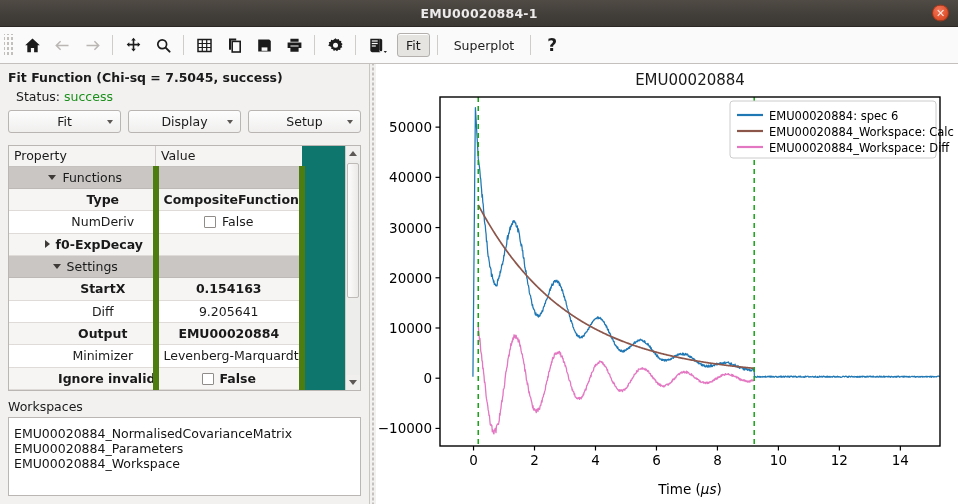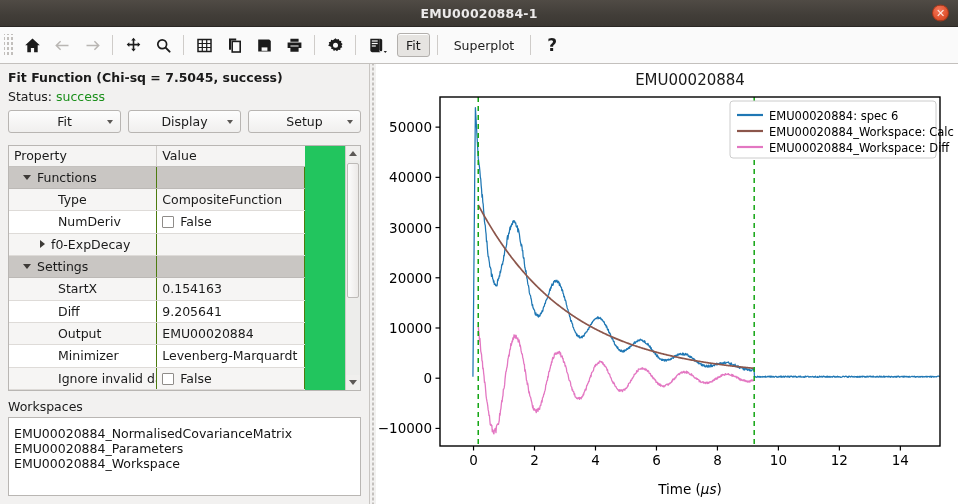--- a/index.html
+++ b/index.html
@@ -61,54 +61,55 @@
   
   .main{ flex:1 1 auto; display:flex; min-height:0; }
 
   
   .left{
     width:370px; flex:0 0 370px; background:#f2f1f0;
     border-right:1px solid #c9c6c3; display:flex; flex-direction:column;
     padding:0; min-height:0;
   }
   .fitfn-title{ font-size:12.5px; padding:6px 8px 2px 8px; color:#1a1a1a;font-weight:bold; }
-  .status-line{ font-size:12.5px; padding:2px 8px 4px 8px; }
+  .status-line{ font-size:12.5px; padding:2px 8px 4px 8px;margin-left:8px; }
   .status-ok{ color:#1a8f1a; }
   .btnrow{ display:flex; gap:7px; padding:2px 8px 6px 8px; }
   .dropbtn{
     flex:1 1 0; height:23px; position:relative;
     background:linear-gradient(180deg,#fdfdfd 0%,#f0efee 100%);
     border:1px solid #b8b5b2; border-radius:3px;
     display:flex; align-items:center; justify-content:center;
     font-size:12.5px; cursor:pointer; color:#1a1a1a;
   }
   .dropbtn .dcaret{
     position:absolute; right:7px; top:50%; margin-top:-2px;
     width:0;height:0;border-left:3.5px solid transparent;border-right:3.5px solid transparent;
     border-top:4px solid #5b5855;
   }
 
   
   .table-wrap{
-    margin:6px 8px 0 8px; border:1px solid #b9b6b3; background:#22c55e;
+    margin:6px 8px 0 8px; border:1px solid #b9b6b3; background:#0f766e;
     flex:0 0 246px; display:flex; overflow:hidden; position:relative;gap:40px;
   }
   table.props{ border-collapse:collapse; width:337px; table-layout:fixed; font-size:12.5px; }
   table.props th{
     background:#f5f4f3; border-right:1px solid #cfcccа; border-right:1px solid #cfccc9;
     border-bottom:1px solid #c4c1be;
     text-align:left; font-weight:normal; padding:2px 5px; height:20px; color:#1a1a1a;
   }
   table.props td{
-    border-right:1px solid #4d7c0f; border-bottom:1px solid #dedbd8;
+    border-right:6px solid #4d7c0f; border-bottom:1px solid #dedbd8;
     padding:1px 5px; height:19px; vertical-align:middle; overflow:hidden;
     white-space:nowrap;
+    text-align:center;
   }
   tr.group td{ background:#c9c6c3; border-bottom:1px solid #bcb9b6; }
-  tr.alt td{ background:#f6f5f4; }
+  tr.alt td{ background:#f6f5f4;font-weight:bold; }
   tr.plain td{ background:#ffffff;margin-left:36px; }
   td.col-prop{ width:170px; }
   td.col-val{ width:167px; border-right:none; }
   .ind2{ padding-left:44px; display:inline-block; }
   .twisty-down{ display:inline-block; width:0;height:0; margin:0 6px 2px 9px;
     border-left:4px solid transparent;border-right:4px solid transparent;border-top:5px solid #3d3a37;}
   .twisty-right{ display:inline-block; width:0;height:0; margin:0 6px 1px 26px;
     border-top:4px solid transparent;border-bottom:4px solid transparent;border-left:5px solid #3d3a37;}
   .chk{ display:inline-block; width:12px;height:12px;border:1px solid #8f8c89;background:#fff;
     vertical-align:-2px; margin-right:6px; border-radius:1px;}

